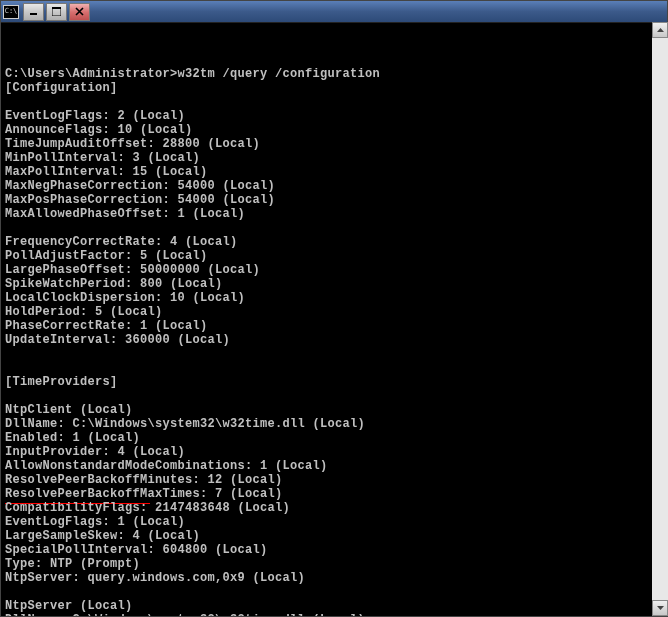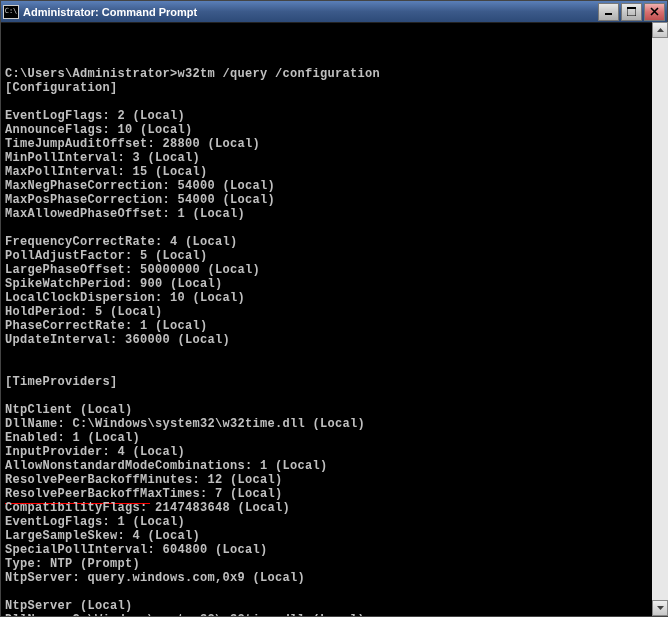--- a/index.html
+++ b/index.html
@@ -102,21 +102,20 @@
   justify-content: center;
   cursor: pointer;
 }
 .sb-track { flex: 1; background: #e8e8e8; }
 </style>
 </head>
 <body>
 
 <div class="titlebar">
   <div class="titlebar-icon">C:\</div>
-  <div class="titlebar-text">Administrator: Command Prompt</div>
   <div class="window-controls">
     <div class="win-btn">
       <svg width="9" height="9" viewBox="0 0 9 9">
           <rect x="1" y="6" width="7" height="2" fill="#000"></rect>
         </svg>
     </div>
     <div class="win-btn">
       <svg width="9" height="9" viewBox="0 0 9 9">
           <rect x="0" y="0" width="9" height="9" fill="none" stroke="#000" stroke-width="1"></rect>
           <rect x="0" y="0" width="9" height="2" fill="#000"></rect>
@@ -140,21 +139,21 @@
 <span>TimeJumpAuditOffset: 28800 (Local)</span>
 <span>MinPollInterval: 3 (Local)</span>
 <span>MaxPollInterval: 15 (Local)</span>
 <span>MaxNegPhaseCorrection: 54000 (Local)</span>
 <span>MaxPosPhaseCorrection: 54000 (Local)</span>
 <span>MaxAllowedPhaseOffset: 1 (Local)</span>
 
 <span>FrequencyCorrectRate: 4 (Local)</span>
 <span>PollAdjustFactor: 5 (Local)</span>
 <span>LargePhaseOffset: 50000000 (Local)</span>
-<span>SpikeWatchPeriod: 900 (Local)</span>
+<span>SpikeWatchPeriod: 800 (Local)</span>
 <span>LocalClockDispersion: 10 (Local)</span>
 <span>HoldPeriod: 5 (Local)</span>
 <span>PhaseCorrectRate: 1 (Local)</span>
 <span>UpdateInterval: 360000 (Local)</span>
 
 
 <span>[TimeProviders]</span>
 
 <span>NtpClient (Local)</span>
 <span>DllName: C:\Windows\system32\w32time.dll (Local)</span>

